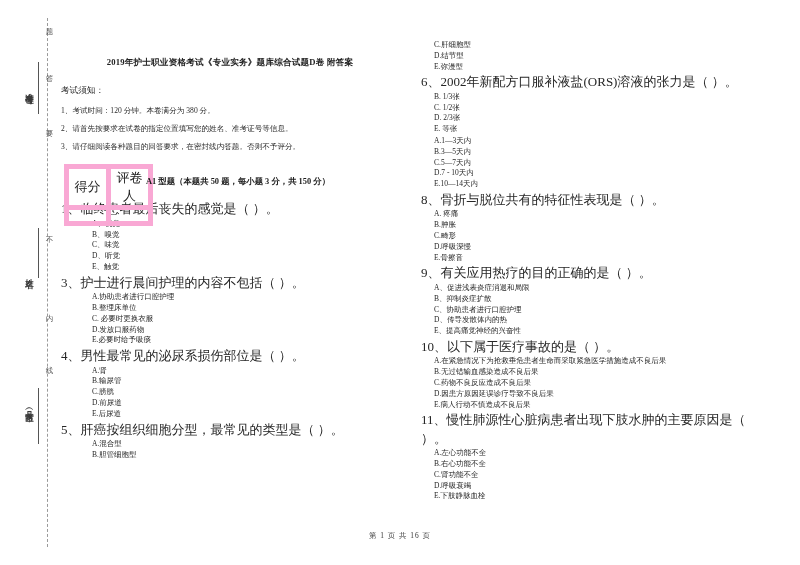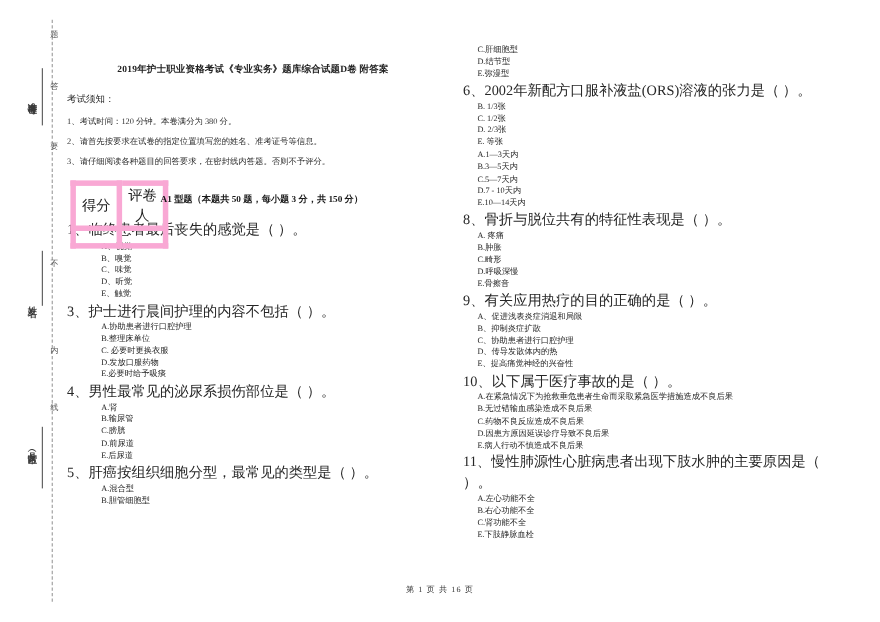--- a/index.html
+++ b/index.html
@@ -315,20 +315,21 @@
           <div class="q-opt wrap">C.药物不良反应造成不良后果</div>
           <div class="q-opt wrap">D.因患方原因延误诊疗导致不良后果</div>
           <div class="q-opt wrap">E.病人行动不慎造成不良后果</div>
         </div>
 
         <div class="q">
           <div class="q-stem">11、慢性肺源性心脏病患者出现下肢水肿的主要原因是（      ）。</div>
           <div class="q-opt">A.左心功能不全</div>
           <div class="q-opt">B.右心功能不全</div>
           <div class="q-opt">C.肾功能不全</div>
+          <div class="q-opt">D.呼吸衰竭</div>
           <div class="q-opt">E.下肢静脉血栓</div>
         </div>
 
       </div>
     </div>
   </div>
 
   <div class="footer">第 1 页 共 16 页</div>
 </div>
 

